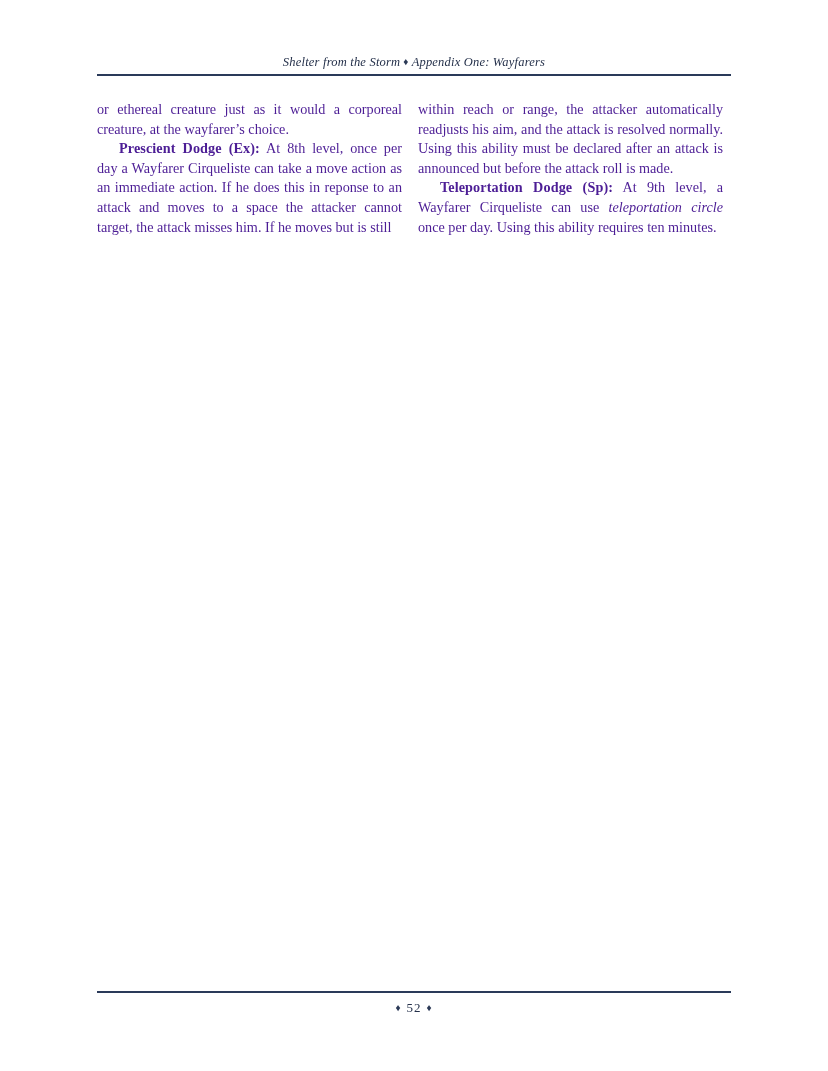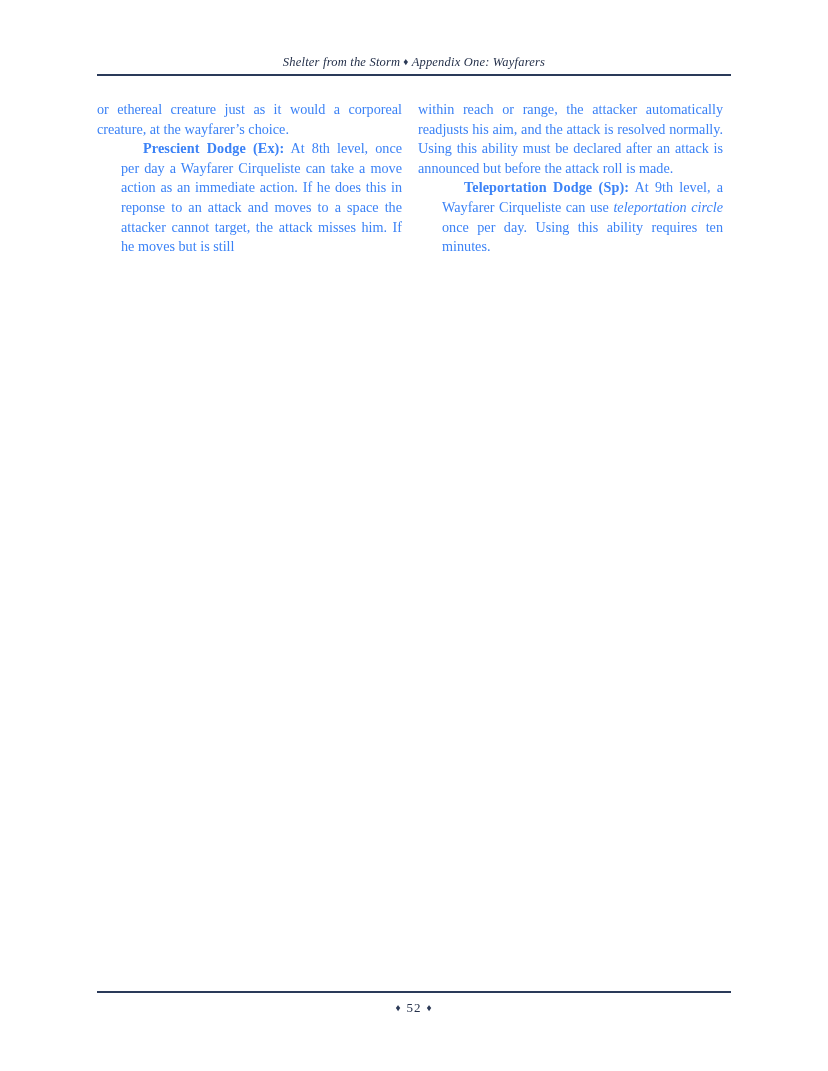--- a/index.html
+++ b/index.html
@@ -72,25 +72,25 @@
   }
   .col-left  { left: 0px; }
   .col-right { left: 321px; }
 
   p {
     margin: 0;
     font-size: 14.2px;
     line-height: 19.6px;
     text-align: justify;
     text-justify: inter-word;
-    color: #3b82f6;
+    color: #4c1d95;
     hyphens: none;
   }
   p + p { margin-top: 0; }
-  .indent { text-indent: 22px; margin-left: 24px; }
+  .indent { text-indent: 22px; }
 
   .run-in {
     font-weight: bold;
     letter-spacing: 0.1px;
   }
   .ital { font-style: italic; }
 
   
   .footer {
     position: absolute;

